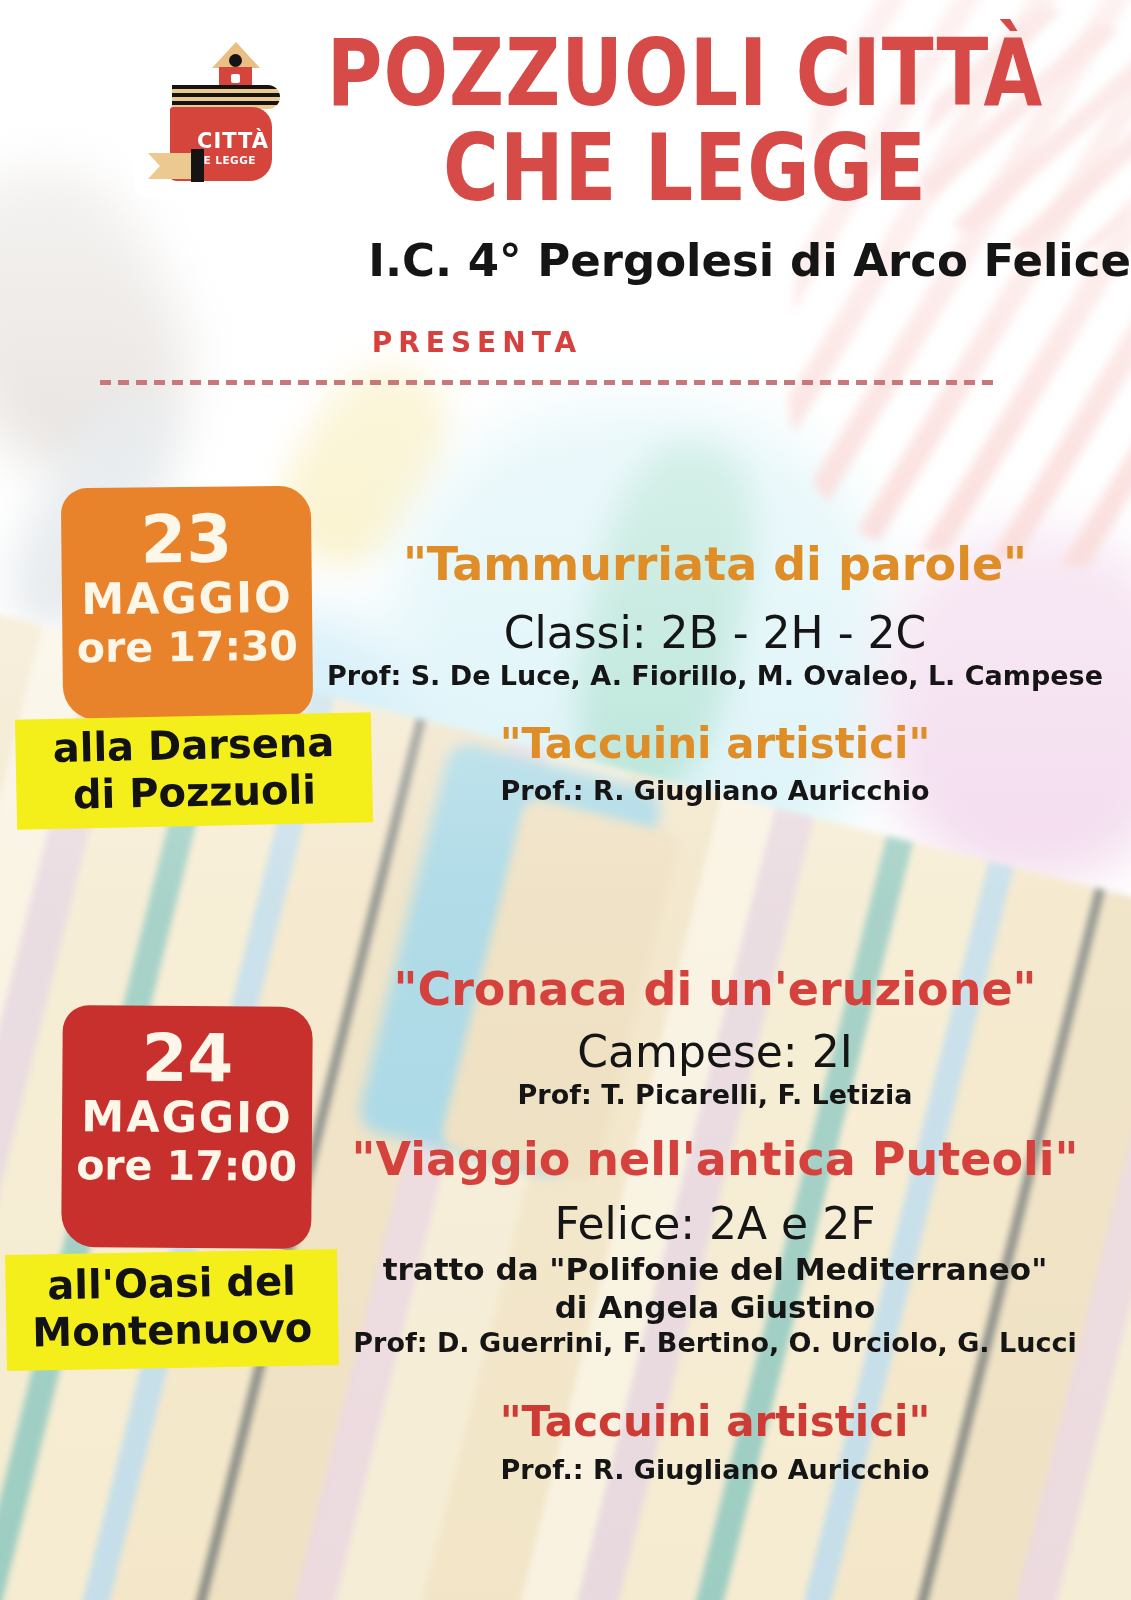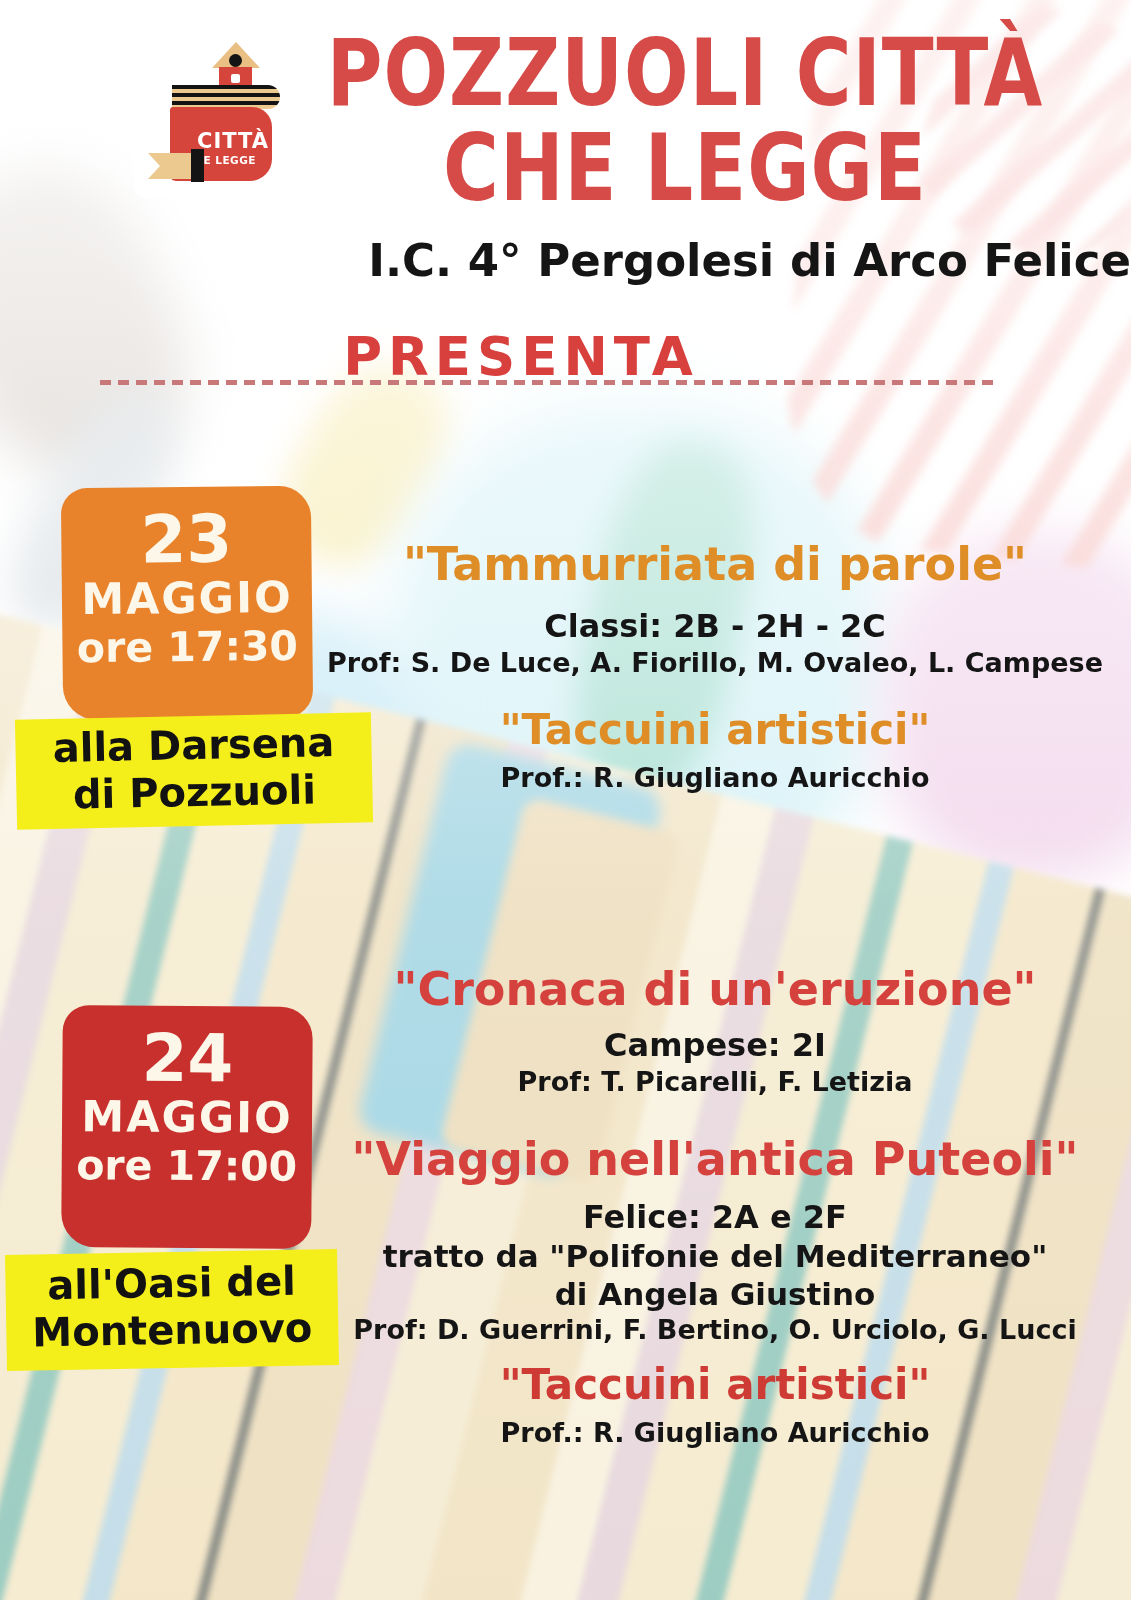--- a/index.html
+++ b/index.html
@@ -66,21 +66,21 @@
       clip-path:polygon(0 0,100% 0,100% 100%,0 100%,26% 50%); }
   .logo-spine { left:57px; top:121px; width:13px; height:33px; background:#141414; }
 
   
   .title { left:310px; top:26px; width:750px; text-align:center;
       color:#d64b47; font-weight:700; font-size:76px; line-height:1.02;
       letter-spacing:1px; transform:scaleY(1.22); transform-origin:top center; }
   .school { left:0; top:234px; width:1131px; text-align:right;
       color:#151515; font-weight:700; font-size:45px; }
   .presenta { left:0; top:326px; width:954px; text-align:center;
-      color:#d8403e; font-weight:700; font-size:53px; letter-spacing:6px;padding-left:44px; }
+      color:#d8403e; font-weight:700; font-size:28px; letter-spacing:6px; }
   .dashes { left:100px; top:380px; width:900px; height:5px;
       background:repeating-linear-gradient(90deg, #c87878 0 11px, transparent 11px 18px); }
 
   
   .datebox { width:250px; text-align:center; color:#fdf7ea; font-weight:700;
       border-radius:26px 32px 28px 34px; }
   .datebox.orange { left:62px; top:487px; height:232px; background:#e8832b; transform:rotate(-.6deg); }
   .datebox.red    { left:62px; top:1006px; height:242px; background:#c8302d; transform:rotate(.4deg); }
   .d-day  { font-size:66px; line-height:1.05; padding-top:18px; }
   .d-month{ font-size:43px; line-height:1.15; letter-spacing:2px; }
@@ -93,26 +93,26 @@
   .loc2 { left:6px;  top:1252px; width:332px; height:108px; padding-top:8px; transform:rotate(-1deg); }
 
   
   .block { left:320px; width:790px; text-align:center; color:#151515; }
   .block1 { top:538px; } .block2a { top:963px; } .block2b { top:1133px; }
   .etitle  { font-weight:700; font-size:46px; line-height:1.15; }
   .etitle2 { font-weight:700; font-size:42px; line-height:1.15; }
   .orange-t{ color:#de8d27; }
   .red-t   { color:#d5413d; }
   .red-t2  { color:#ce3a34; }
-  .eclass { font-weight:700; font-size:32px; line-height:1.1; }
+  .eclass { font-weight:400; font-size:44px; line-height:1.1; }
   .esrc   { font-weight:700; font-size:31px; line-height:1.16; }
   .eprof  { font-weight:700; font-size:27px; line-height:1.12; white-space:nowrap; }
   .mb18{margin-bottom:18px;} .mb16{margin-bottom:28px;} .mb14{margin-bottom:14px;}
   .mb12{margin-bottom:12px;} .mb8{margin-bottom:8px;}
-  .mb4{margin-bottom:4px;} .mb2{margin-bottom:2px;} .mb38{margin-bottom:16px;}
+  .mb4{margin-bottom:4px;} .mb2{margin-bottom:2px;} .mb38{margin-bottom:40px;}
 </style>
 </head>
 <body>
 
 <div class="poster">
 
   <div class="bg">
     <div class="bg-gray"></div>
     <div class="bg-graypencil"></div>
     <div class="bg-yellowpencil"></div>

